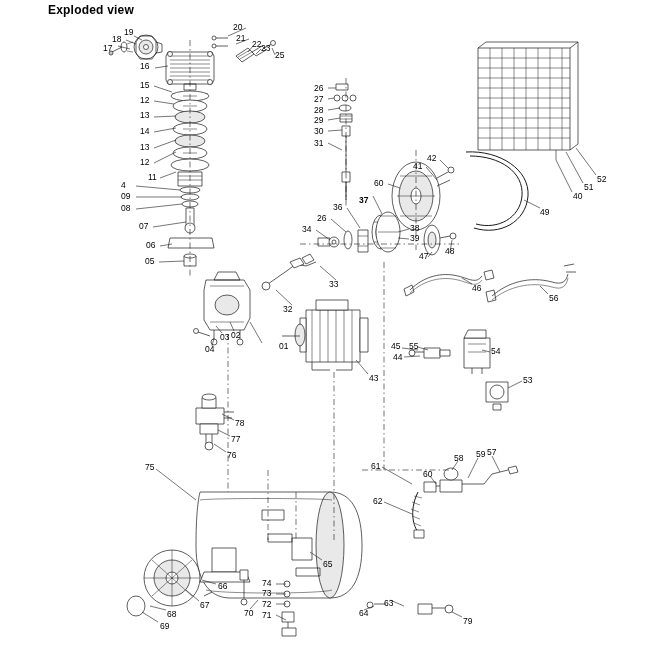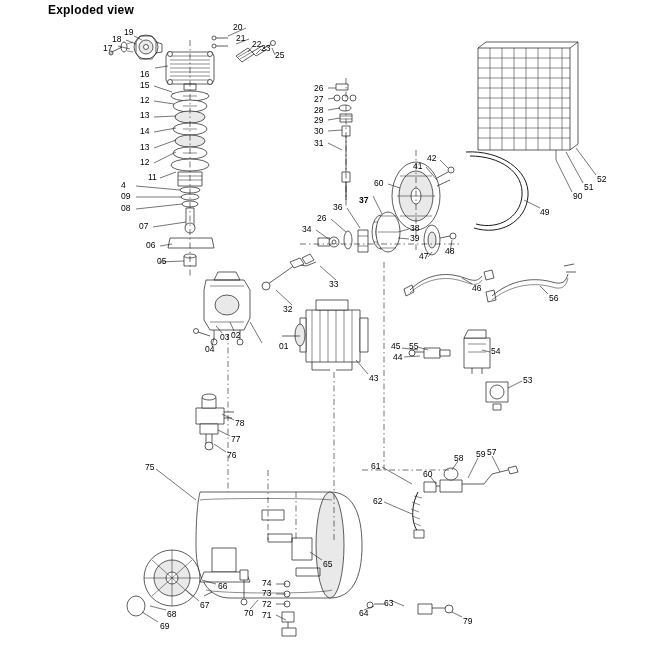--- a/index.html
+++ b/index.html
@@ -401,34 +401,34 @@
   </svg>
 
   <div class="callout" style="left:103px;top:44px;">17</div>
   <div class="callout" style="left:112px;top:35px;">18</div>
   <div class="callout" style="left:124px;top:28px;">19</div>
   <div class="callout" style="left:233px;top:23px;">20</div>
   <div class="callout" style="left:236px;top:34px;">21</div>
   <div class="callout" style="left:252px;top:40px;">22</div>
   <div class="callout" style="left:261px;top:44px;">23</div>
   <div class="callout" style="left:275px;top:51px;">25</div>
-  <div class="callout" style="left:140px;top:62px;margin-top:8px;">16</div>
+  <div class="callout" style="left:140px;top:62px;">16</div>
   <div class="callout" style="left:140px;top:81px;">15</div>
   <div class="callout" style="left:140px;top:96px;">12</div>
   <div class="callout" style="left:140px;top:111px;">13</div>
   <div class="callout" style="left:140px;top:127px;">14</div>
   <div class="callout" style="left:140px;top:143px;">13</div>
   <div class="callout" style="left:140px;top:158px;">12</div>
   <div class="callout" style="left:148px;top:173px;">11</div>
   <div class="callout" style="left:121px;top:181px;">4</div>
   <div class="callout" style="left:121px;top:192px;">09</div>
   <div class="callout" style="left:121px;top:204px;">08</div>
   <div class="callout" style="left:139px;top:222px;">07</div>
   <div class="callout" style="left:146px;top:241px;">06</div>
-  <div class="callout" style="left:145px;top:257px;margin-left:12px;">05</div>
+  <div class="callout" style="left:145px;top:257px;">05</div>
   <div class="callout" style="left:314px;top:84px;">26</div>
   <div class="callout" style="left:314px;top:95px;">27</div>
   <div class="callout" style="left:314px;top:106px;">28</div>
   <div class="callout" style="left:314px;top:116px;">29</div>
   <div class="callout" style="left:314px;top:127px;">30</div>
   <div class="callout" style="left:314px;top:139px;">31</div>
   <div class="callout" style="left:413px;top:162px;">41</div>
   <div class="callout" style="left:427px;top:154px;">42</div>
   <div class="callout" style="left:374px;top:179px;">60</div>
   <div class="callout" style="left:359px;top:196px;font-weight:bold;">37</div>
@@ -437,21 +437,21 @@
   <div class="callout" style="left:302px;top:225px;">34</div>
   <div class="callout" style="left:410px;top:224px;">38</div>
   <div class="callout" style="left:410px;top:234px;">39</div>
   <div class="callout" style="left:419px;top:252px;">47</div>
   <div class="callout" style="left:445px;top:247px;">48</div>
   <div class="callout" style="left:329px;top:280px;">33</div>
   <div class="callout" style="left:283px;top:305px;">32</div>
   <div class="callout" style="left:472px;top:284px;">46</div>
   <div class="callout" style="left:549px;top:294px;">56</div>
   <div class="callout" style="left:540px;top:208px;">49</div>
-  <div class="callout" style="left:573px;top:192px;">90</div>
+  <div class="callout" style="left:573px;top:192px;">40</div>
   <div class="callout" style="left:584px;top:183px;">51</div>
   <div class="callout" style="left:597px;top:175px;">52</div>
   <div class="callout" style="left:220px;top:333px;">03</div>
   <div class="callout" style="left:231px;top:331px;">02</div>
   <div class="callout" style="left:205px;top:345px;">04</div>
   <div class="callout" style="left:263px;top:342px;padding-left:16px;">01</div>
   <div class="callout" style="left:391px;top:342px;">45</div>
   <div class="callout" style="left:409px;top:342px;">55</div>
   <div class="callout" style="left:393px;top:353px;">44</div>
   <div class="callout" style="left:491px;top:347px;">54</div>

